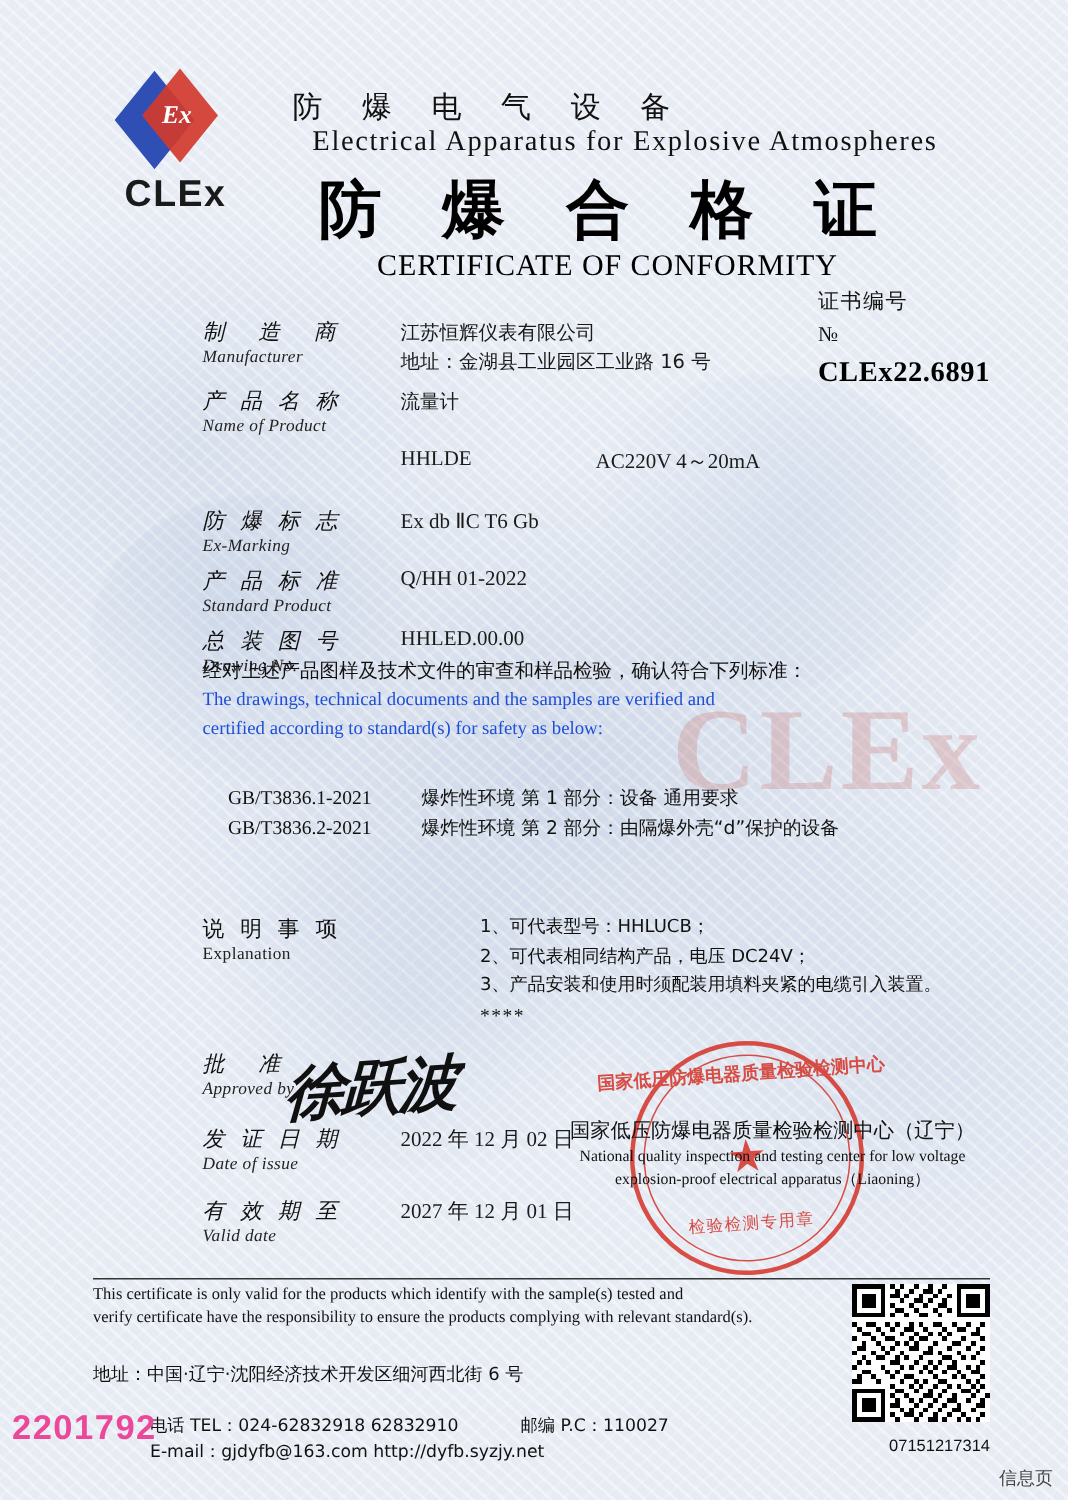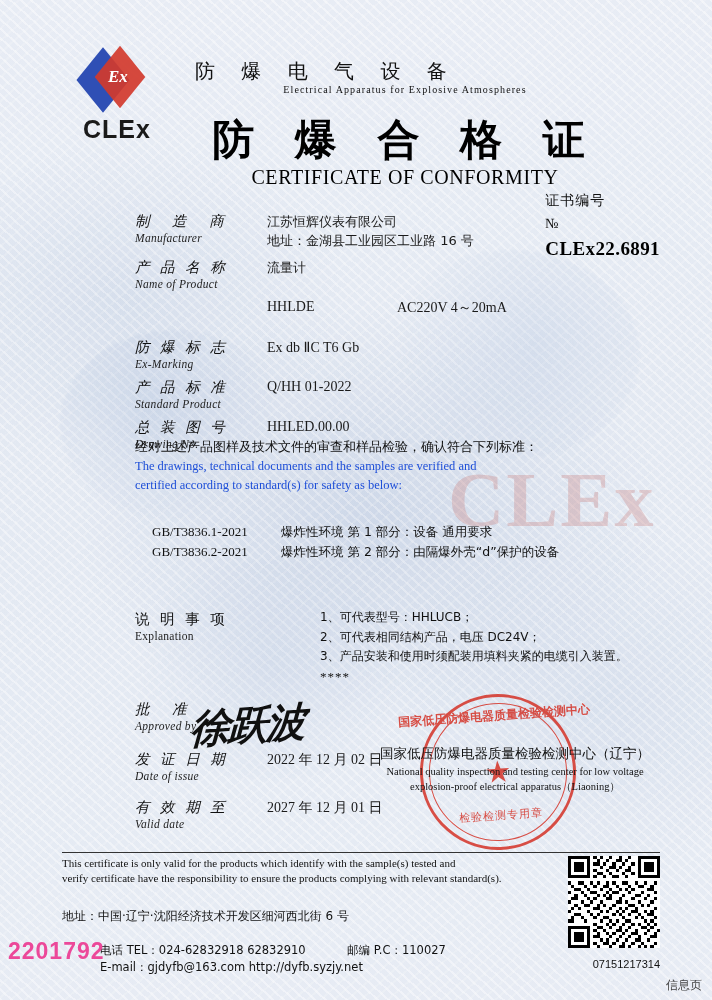--- a/index.html
+++ b/index.html
@@ -124,23 +124,23 @@
     font-family: "DejaVu Sans", sans-serif;
     font-size: 20px;
     letter-spacing: 10px;
     color: #111;
   }
   .title-en-small {
     position: absolute;
     left: 185px;
     top: 84px;
     width: 440px;
-    text-align: center;
-    font-family: "Liberation Serif", serif;
-    font-size: 10px;
+    text-align: right;
+    font-family: "Liberation Serif", serif;
+    font-size: 19px;
     letter-spacing: 1.1px;
     color: #111;
   }
   .title-cn-big {
     position: absolute;
     left: 185px;
     top: 112px;
     width: 440px;
     text-align: center;
     font-family: "DejaVu Sans", sans-serif;

